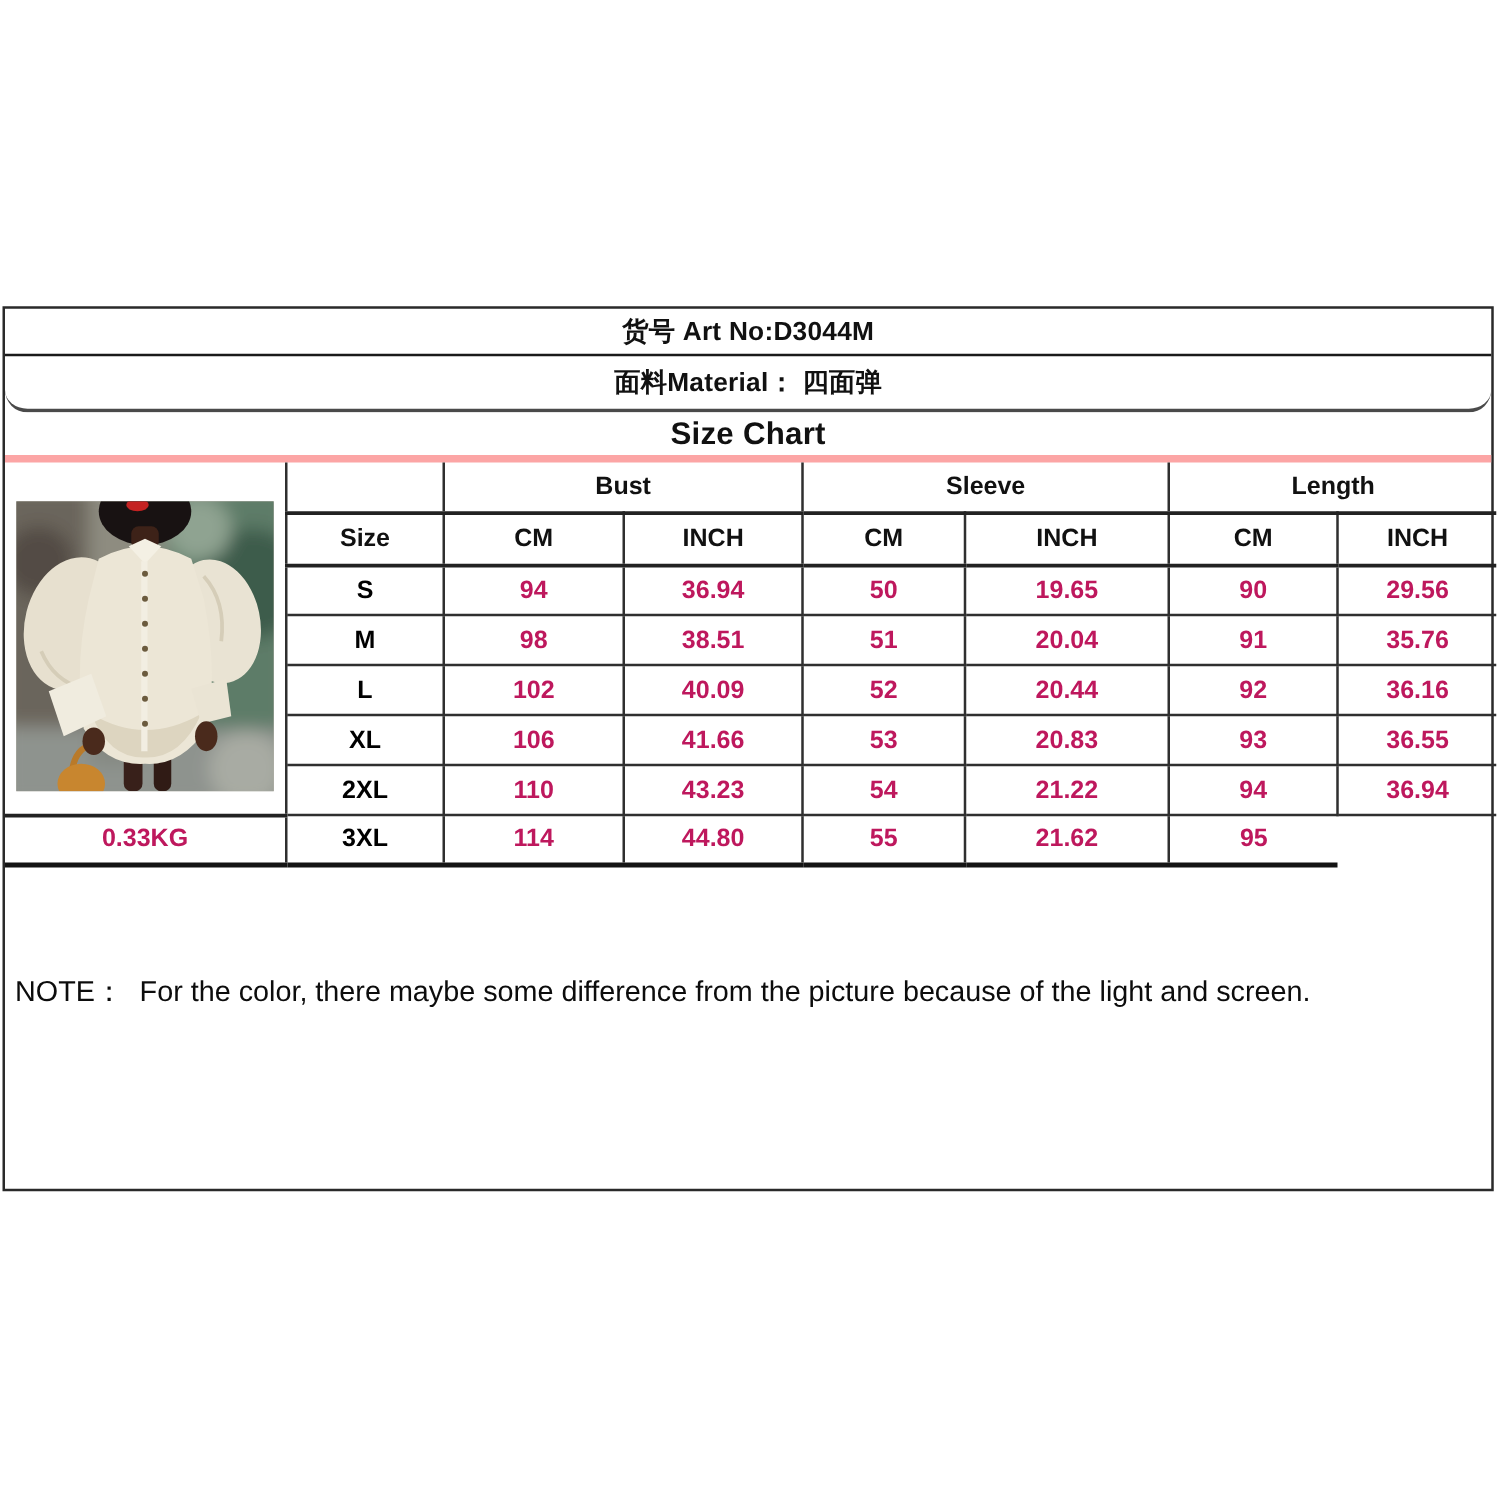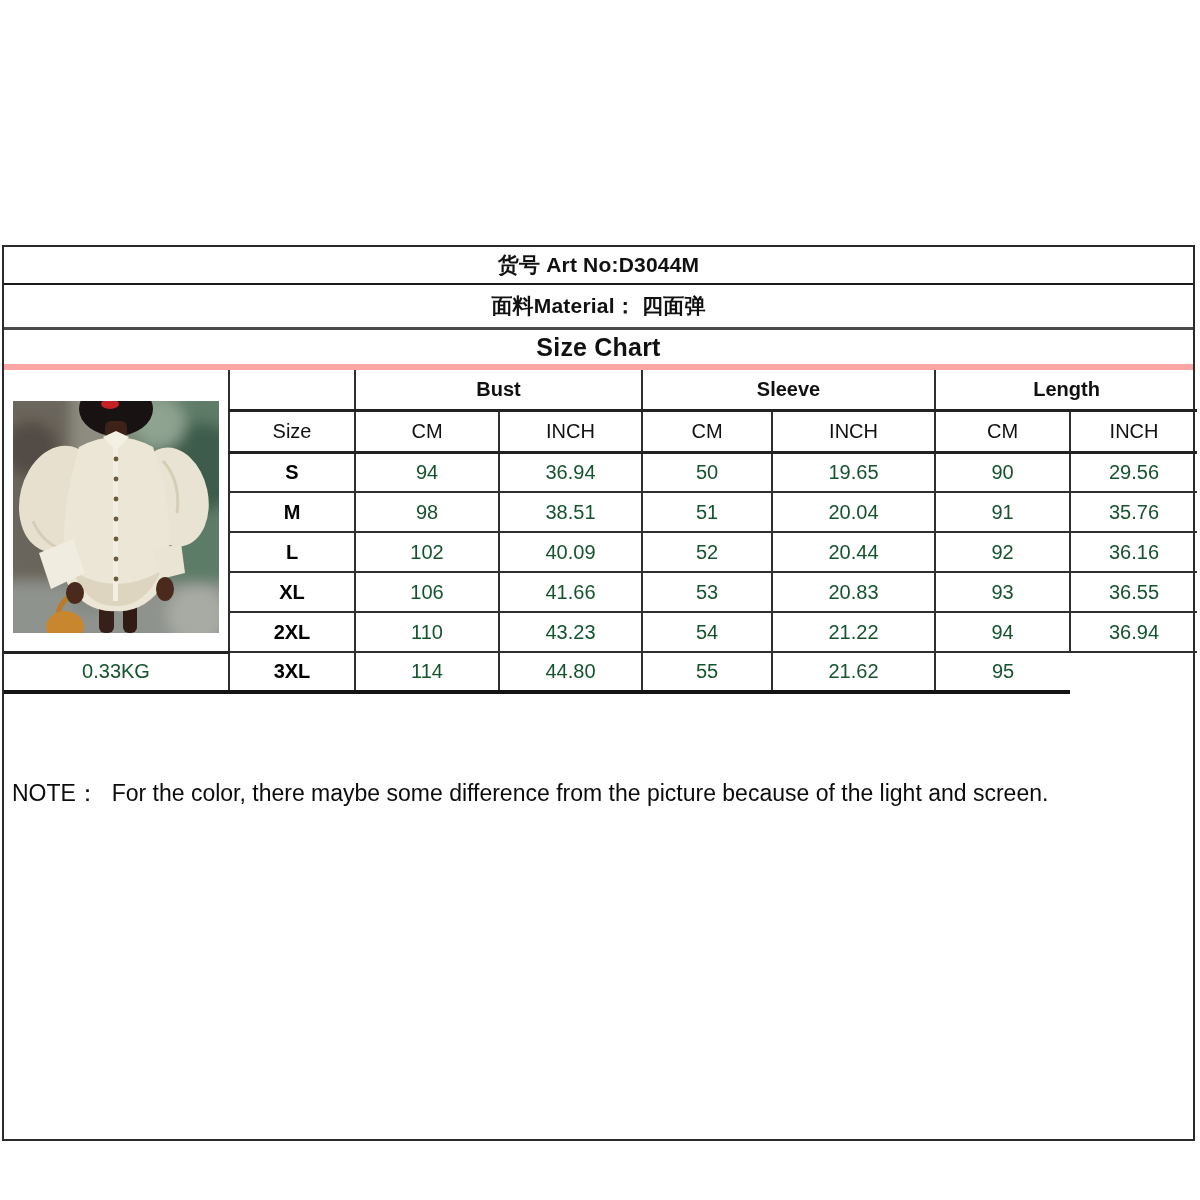--- a/index.html
+++ b/index.html
@@ -2,44 +2,44 @@
 <html><head>
 <meta charset="utf-8">
 <style>
   html,body{margin:0;padding:0;background:#ffffff;}
   body{
     width:1200px;height:1200px;position:relative;overflow:hidden;
     font-family:"Liberation Sans","DejaVu Sans",sans-serif;color:#111;
     -webkit-font-smoothing:antialiased;
   }
   .sheet{
-    position:absolute;left:2px;top:245px;width:1193px;height:896px;
+    position:absolute;left:2px;top:245px;width:1193px;height:708px;
     border:2px solid #2a2a2a;box-sizing:border-box;background:#fff;
   }
   .info-row{
     width:100%;display:flex;align-items:center;justify-content:center;
     box-sizing:border-box;text-align:center;
     font-weight:bold;font-size:21px;letter-spacing:0.2px;
   }
   .row-art{height:38px;border-bottom:2px solid #1a1a1a;}
   .row-product{height:36px;border-bottom:2px solid #1a1a1a;}
-  .row-material{height:45px;border-bottom:3px solid #4a4a4a;}
+  .row-material{height:45px;border-bottom:3px solid #4a4a4a;border-radius:18px;}
   .row-sizechart{height:40px;border-bottom:6px solid #fca5a5;font-size:25px;}
   table.size-table{
     width:100%;border-collapse:collapse;table-layout:fixed;
   }
   table.size-table td{
     border:2px solid #2f2f2f;text-align:center;vertical-align:middle;
     padding:0;font-size:20px;box-sizing:border-box;overflow:hidden;margin-top:19px;
   }
   table.size-table td:first-child{border-left:none;}
   table.size-table td:last-child{border-right:none;}
   tr.group-row td{border-top:none;border-bottom:3px solid #222;font-weight:bold;}
-  tr.unit-row td{border-bottom:3px solid #222;font-weight:normal;}
-  tr.data-row td{font-weight:normal;color:#14532d;}
+  tr.unit-row td{border-bottom:3px solid #222;font-weight:bold;}
+  tr.data-row td{font-weight:bold;color:#be185d;}
   tr.data-row td.size-col{font-weight:bold;color:#000;}
   tr.last-row td{border-bottom:4px solid #141414;}
   td.photo-cell{vertical-align:top;background:#fff;}
   td.weight-cell{font-weight:bold;font-size:23px;}
   .photo{
     width:206px;height:232px;margin:14px auto 0 auto;position:relative;
     background:#98978b;overflow:hidden;
   }
   .photo svg{display:block;width:100%;height:100%;}
   .notes{

